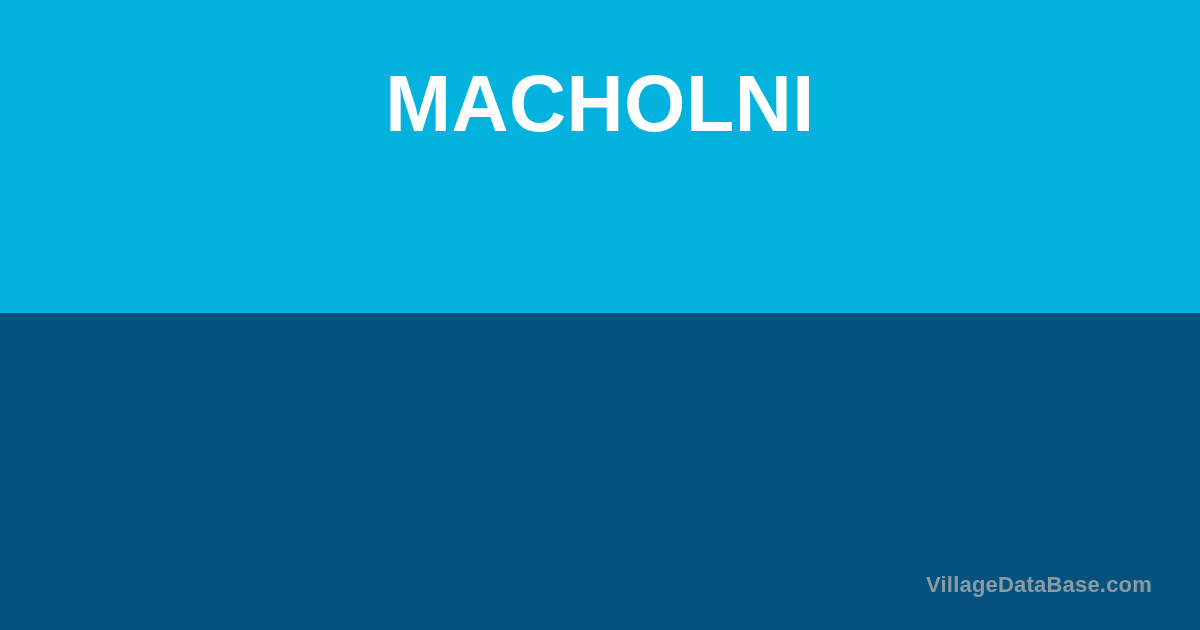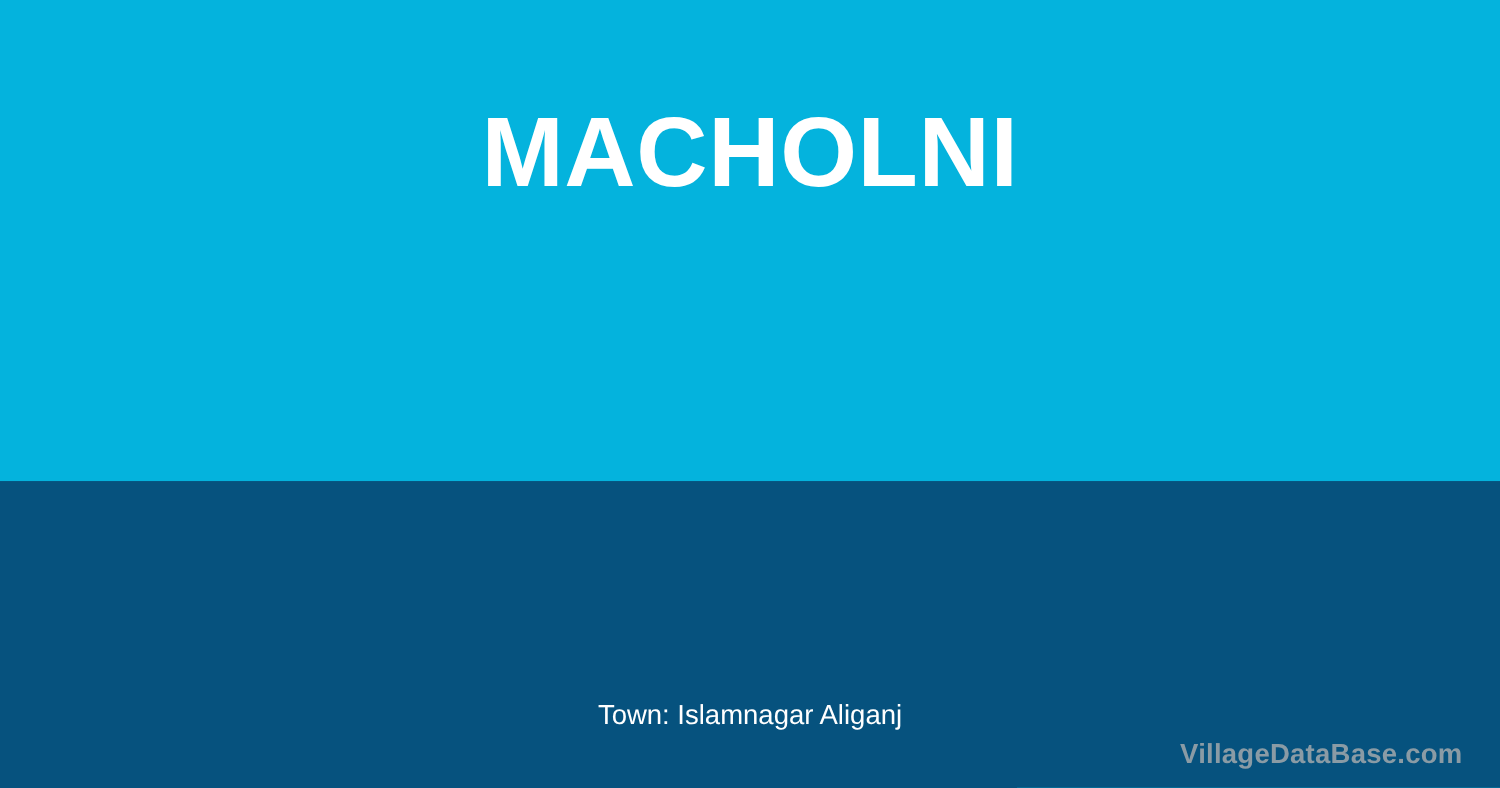--- a/index.html
+++ b/index.html
@@ -20,28 +20,28 @@
     position: relative;
     width: 1200px;
     height: 630px;
     display: flex;
     flex-direction: column;
   }
 
   
   .hero {
     position: relative;
-    height: 385px;
+    height: 313px;
     background: #04b3dd;
     display: flex;
     flex-direction: column;
     align-items: center;
     justify-content: flex-start;
     box-sizing: border-box;
-    padding-top: 82px;
+    padding-top: 64px;
   }
 
   .village-title {
     margin: 0;
     color: #ffffff;
     font-size: 79px;
     font-weight: bold;
     line-height: 1.0;
     letter-spacing: 0.5px;
     text-align: center;
@@ -84,38 +84,37 @@
     font-size: 22px;
     font-weight: normal;
     line-height: 1.2;
     white-space: nowrap;
   }
 
   .watermark {
     position: absolute;
     right: 30px;
     bottom: 14px;
-    margin: 0;
+    margin: 18px;
     color: #8a9ba5;
     font-size: 22px;
     font-weight: bold;
     line-height: 1.2;
     letter-spacing: 0.2px;
     white-space: nowrap;
   }
 </style>
 </head>
 <body>
 
 <div class="card">
 
   <div class="hero">
     <h1 class="village-title">MACHOLNI</h1>
 
   </div>
 
   <div class="body-band">
-    <p class="detail-line">Town: Islamnagar Aliganj</p>
 
     <p class="watermark">VillageDataBase.com</p>
   </div>
 
 </div>
 
 </body></html>

